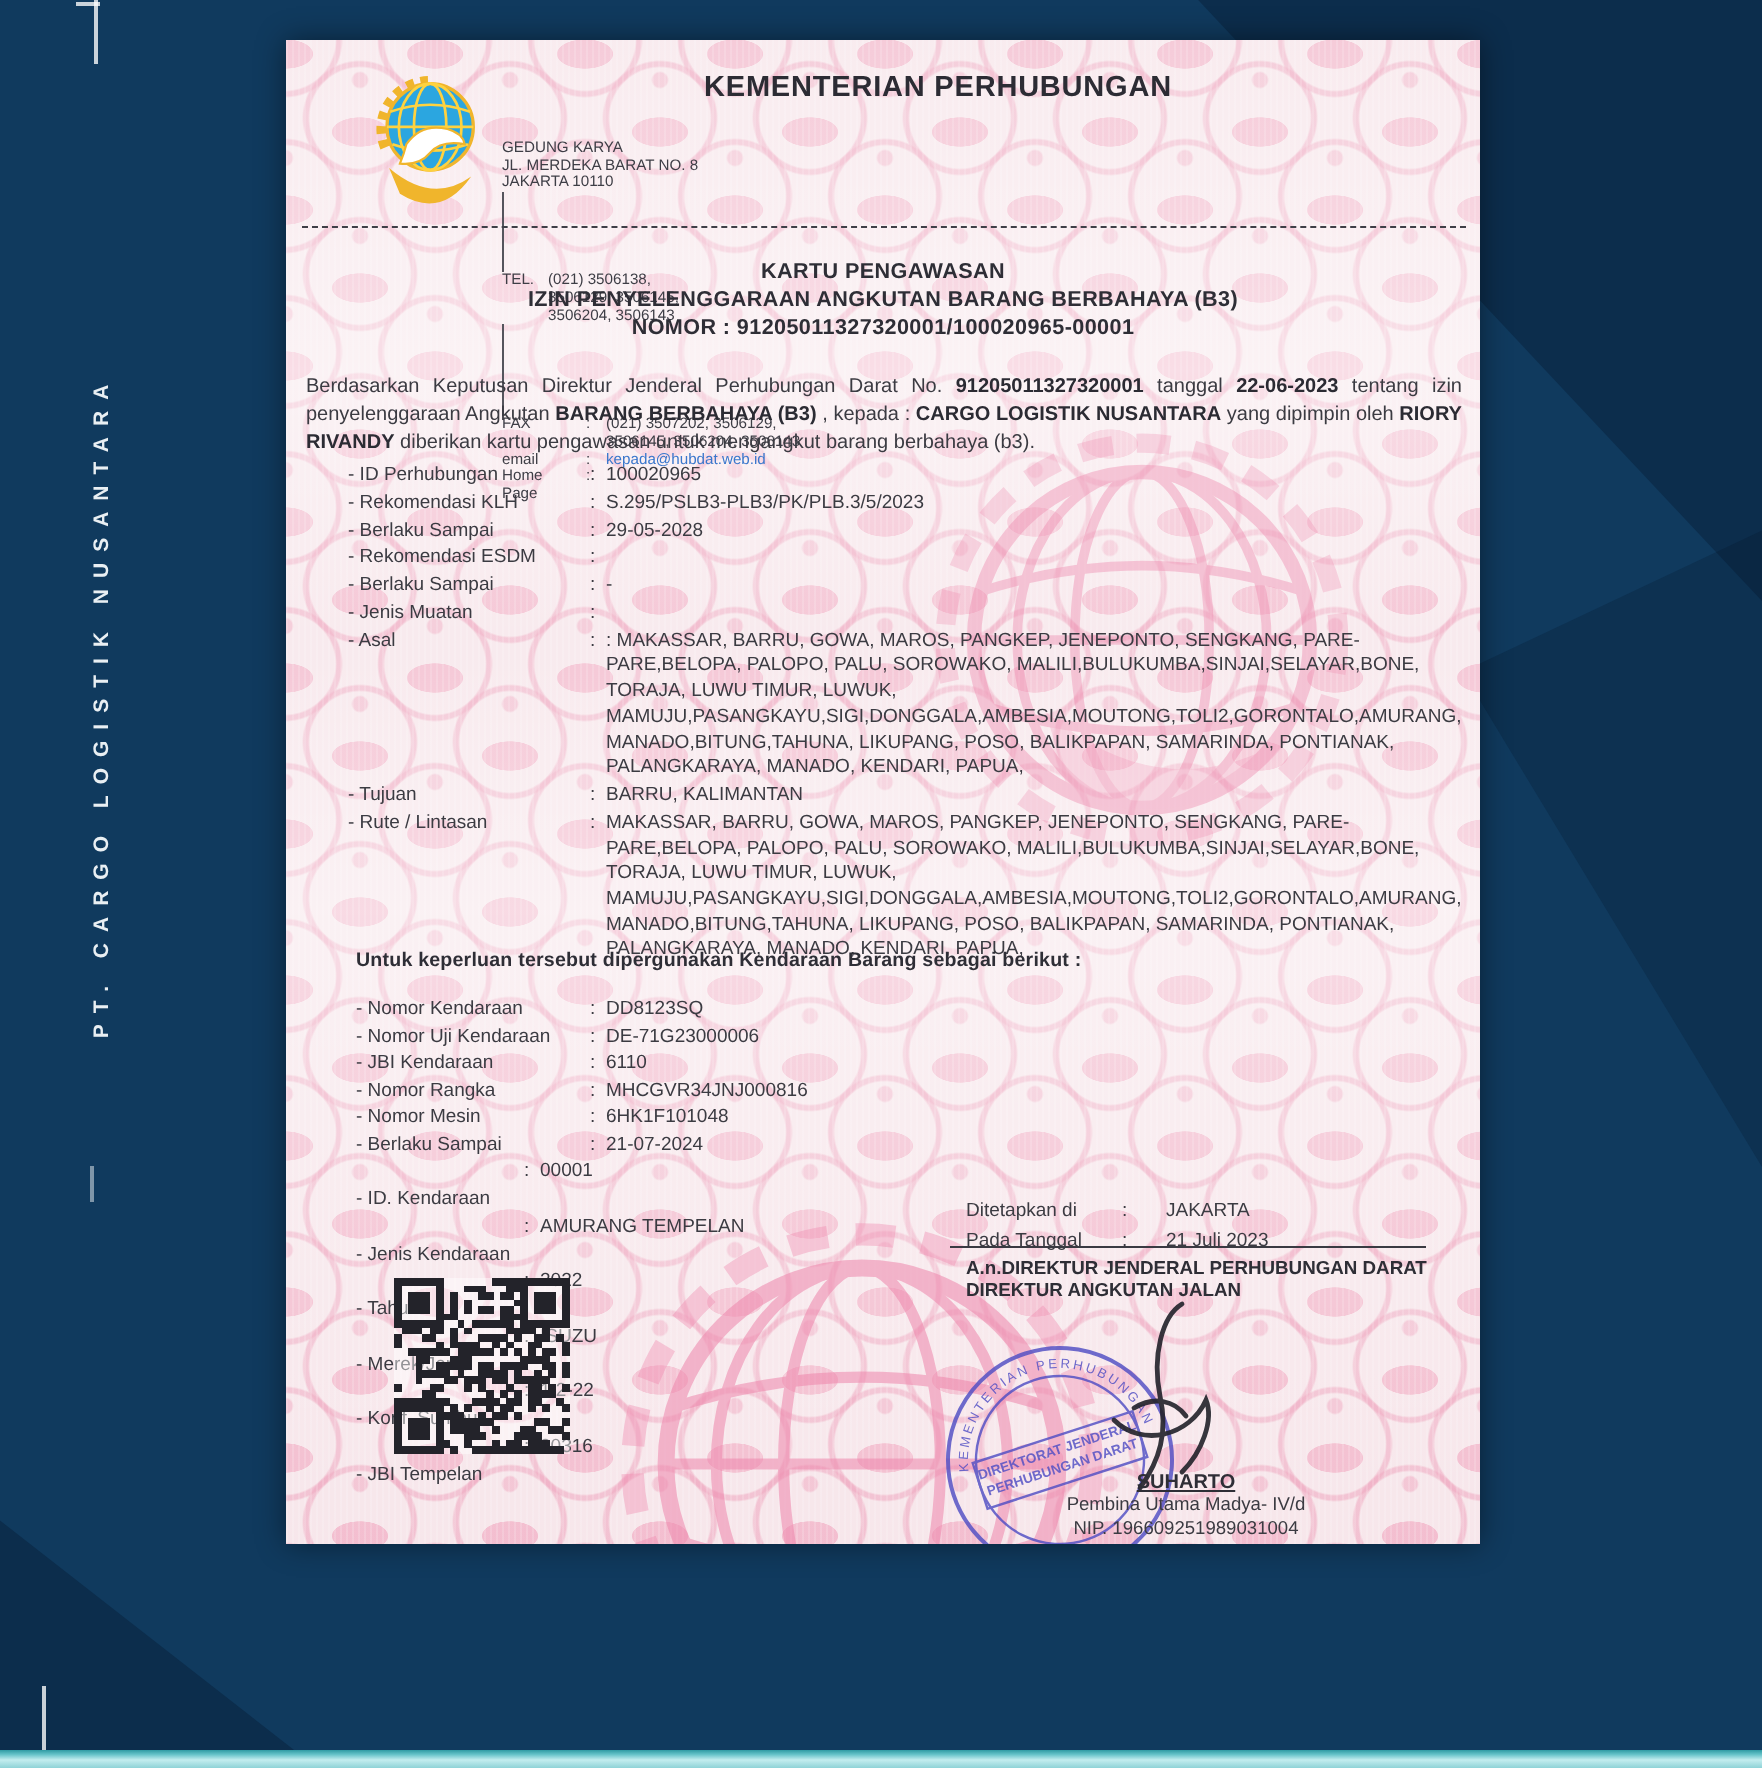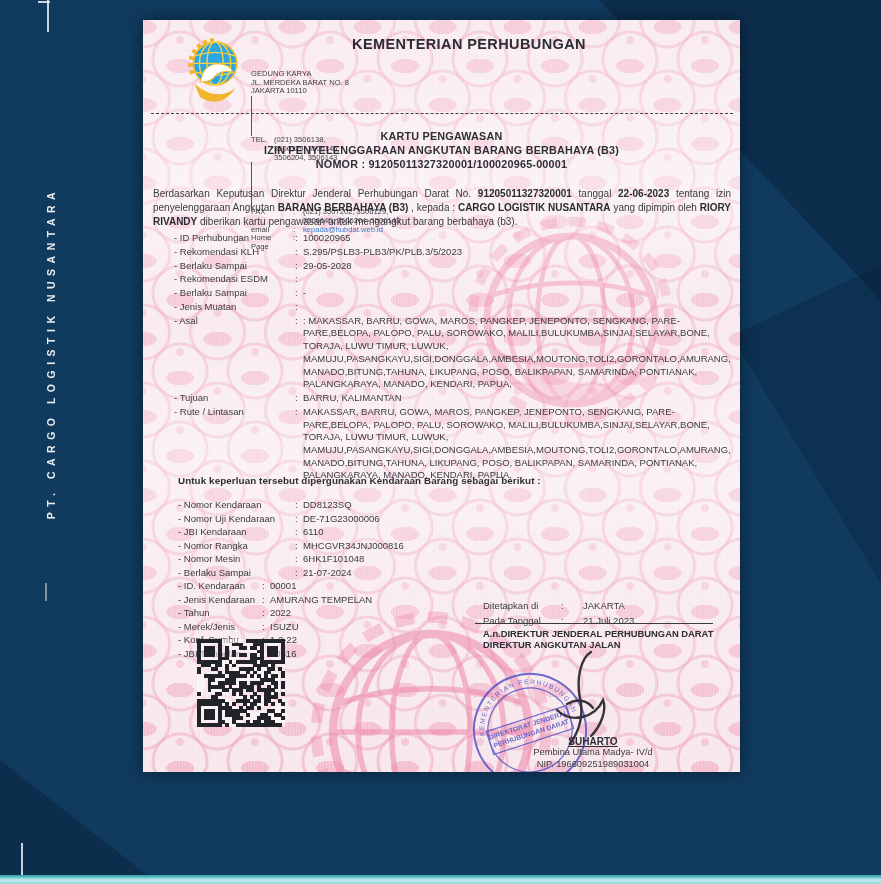--- a/index.html
+++ b/index.html
@@ -89,21 +89,21 @@
   .fval{width:432px;flex:none;white-space:pre-line;}
 
   
   .vhead{left:35px;top:455px;font-size:9.8px;font-weight:bold;color:#2e2e36;letter-spacing:.1px;}
   .vcols{left:35px;top:478px;width:554px;}
   .vcols div{position:static;}
   .vleft{position:absolute;left:0;top:0;width:290px;}
   .vright{position:absolute;left:294px;top:0;width:260px;}
   .vrow{display:flex;font-size:9.5px;line-height:13.5px;}
   .vleft .flab{width:117px;}
-  .vright .flab{width:84px;}
+  .vright .flab{width:84px;margin-top:14px;}
 
   
   .issue{left:340px;top:578px;width:250px;}
   .issue div{position:static;}
   .irow{display:flex;font-size:9.5px;line-height:15.2px;}
   .ilab{width:78px;flex:none;}
   .icol{width:10px;flex:none;}
   .ival{padding-left:12px;}
   .auth-rule{left:332px;top:603px;width:238px;border-top:1.6px solid #3a3a42;height:0;}
   .auth{left:340px;top:609px;width:250px;font-size:9.4px;font-weight:bold;line-height:10.6px;color:#2e2e36;}

